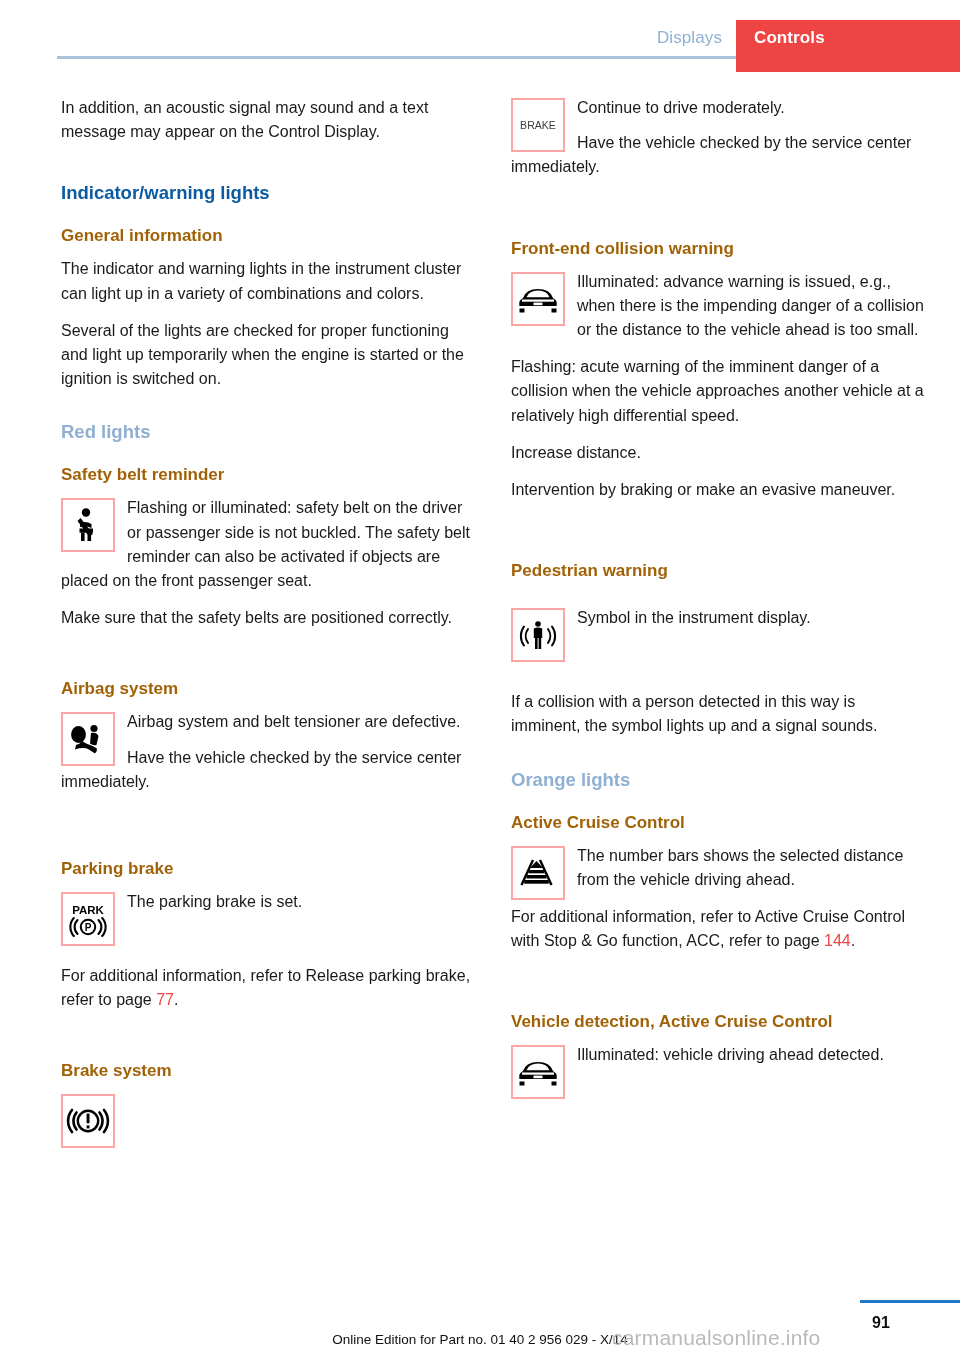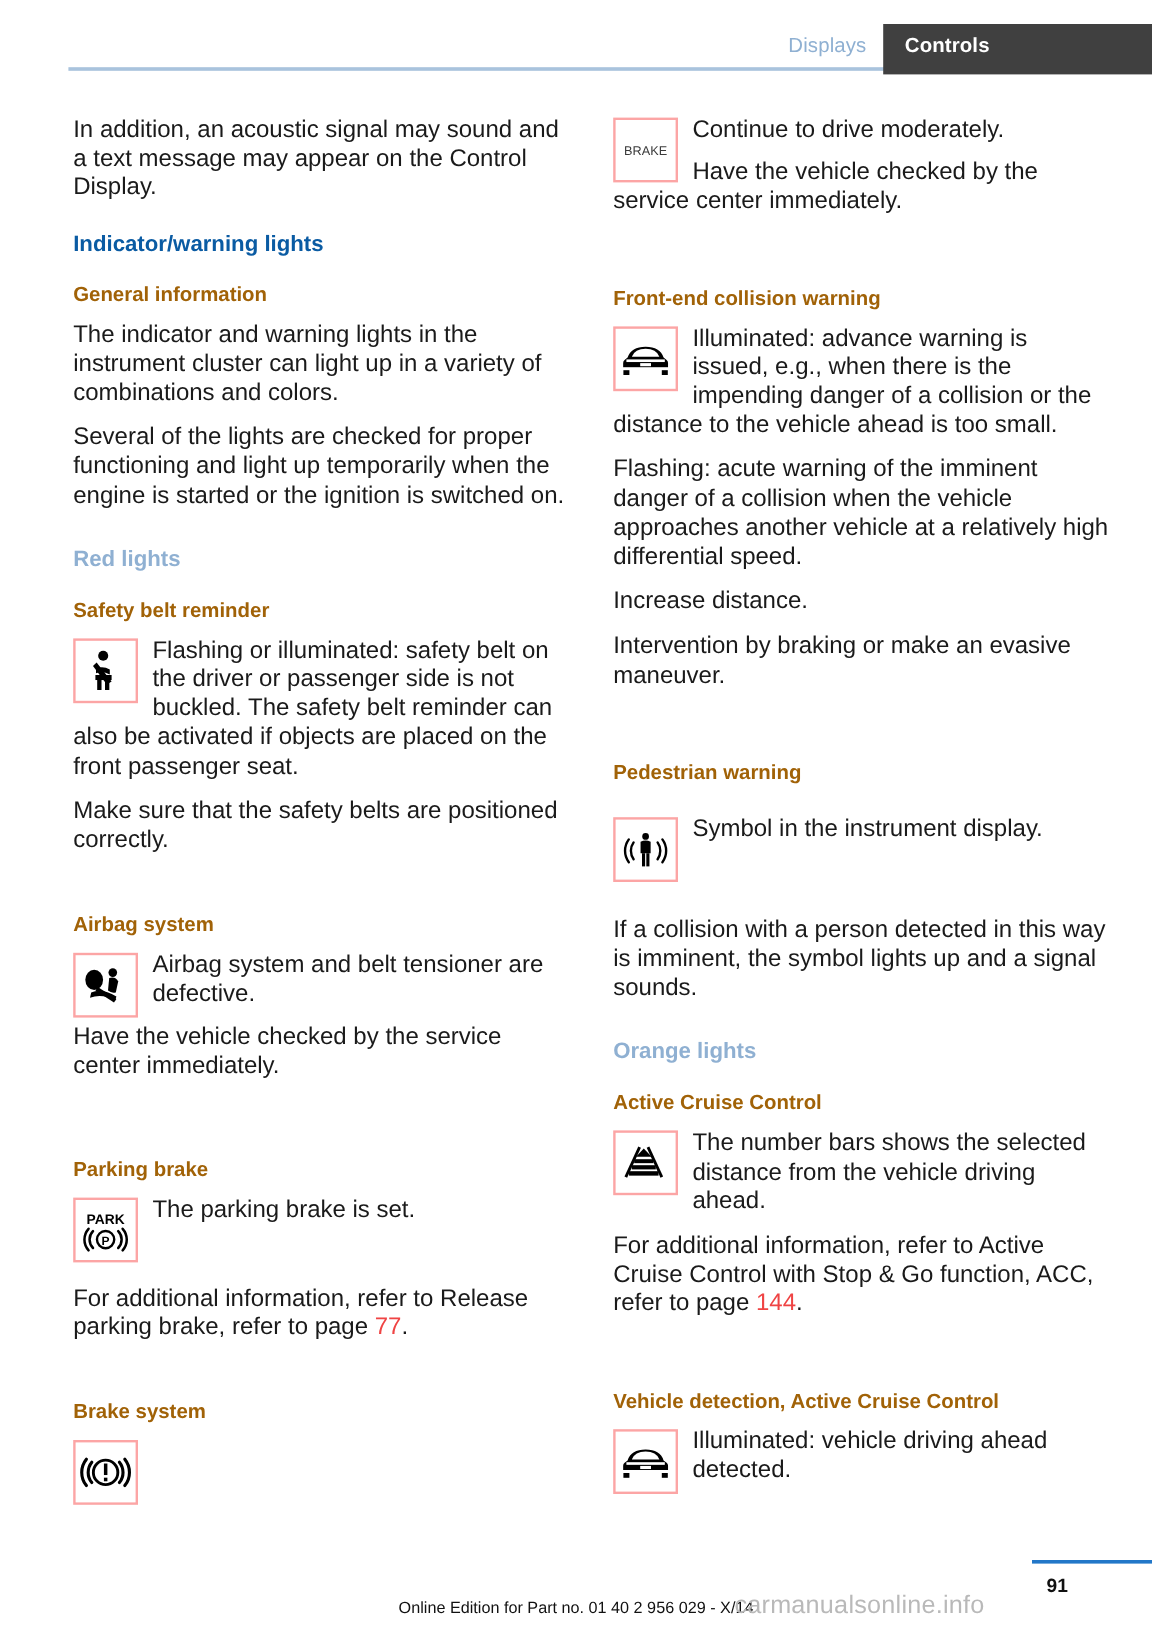--- a/index.html
+++ b/index.html
@@ -29,22 +29,22 @@
     top: 56px;
     width: 848px;
     height: 3px;
     background: #a9c3dd;
   }
   .tab-active {
     position: absolute;
     left: 736px;
     top: 20px;
     width: 224px;
-    height: 42px;
-    background: #404040;
+    height: 52px;
+    background: #ef4444;
   }
   .tab-active-label {
     position: absolute;
     left: 18px;
     top: 8px;
     font-size: 17px;
     font-weight: bold;
     color: #ffffff;
     letter-spacing: 0.1px;
   }
@@ -62,27 +62,27 @@
   .col {
     position: absolute;
     top: 96px;
     width: 413px;
   }
   .col-left  { left: 61px; }
   .col-right { left: 511px; }
 
   p.body {
     margin: 0 0 13px 0;
-    font-size: 20px;
+    font-size: 16px;
     line-height: 24.2px;
     color: #1a1a1a;
   }
 
   h2.h-main {
-    margin: 23px 0 22px 0;
+    margin: 38px 0 22px 0;
     font-size: 18.5px;
     font-weight: bold;
     color: #0a5ba3;
   }
   h3.h-sub {
     margin: 22px 0 11px 0;
     font-size: 17px;
     font-weight: bold;
     color: #a16207;
   }

